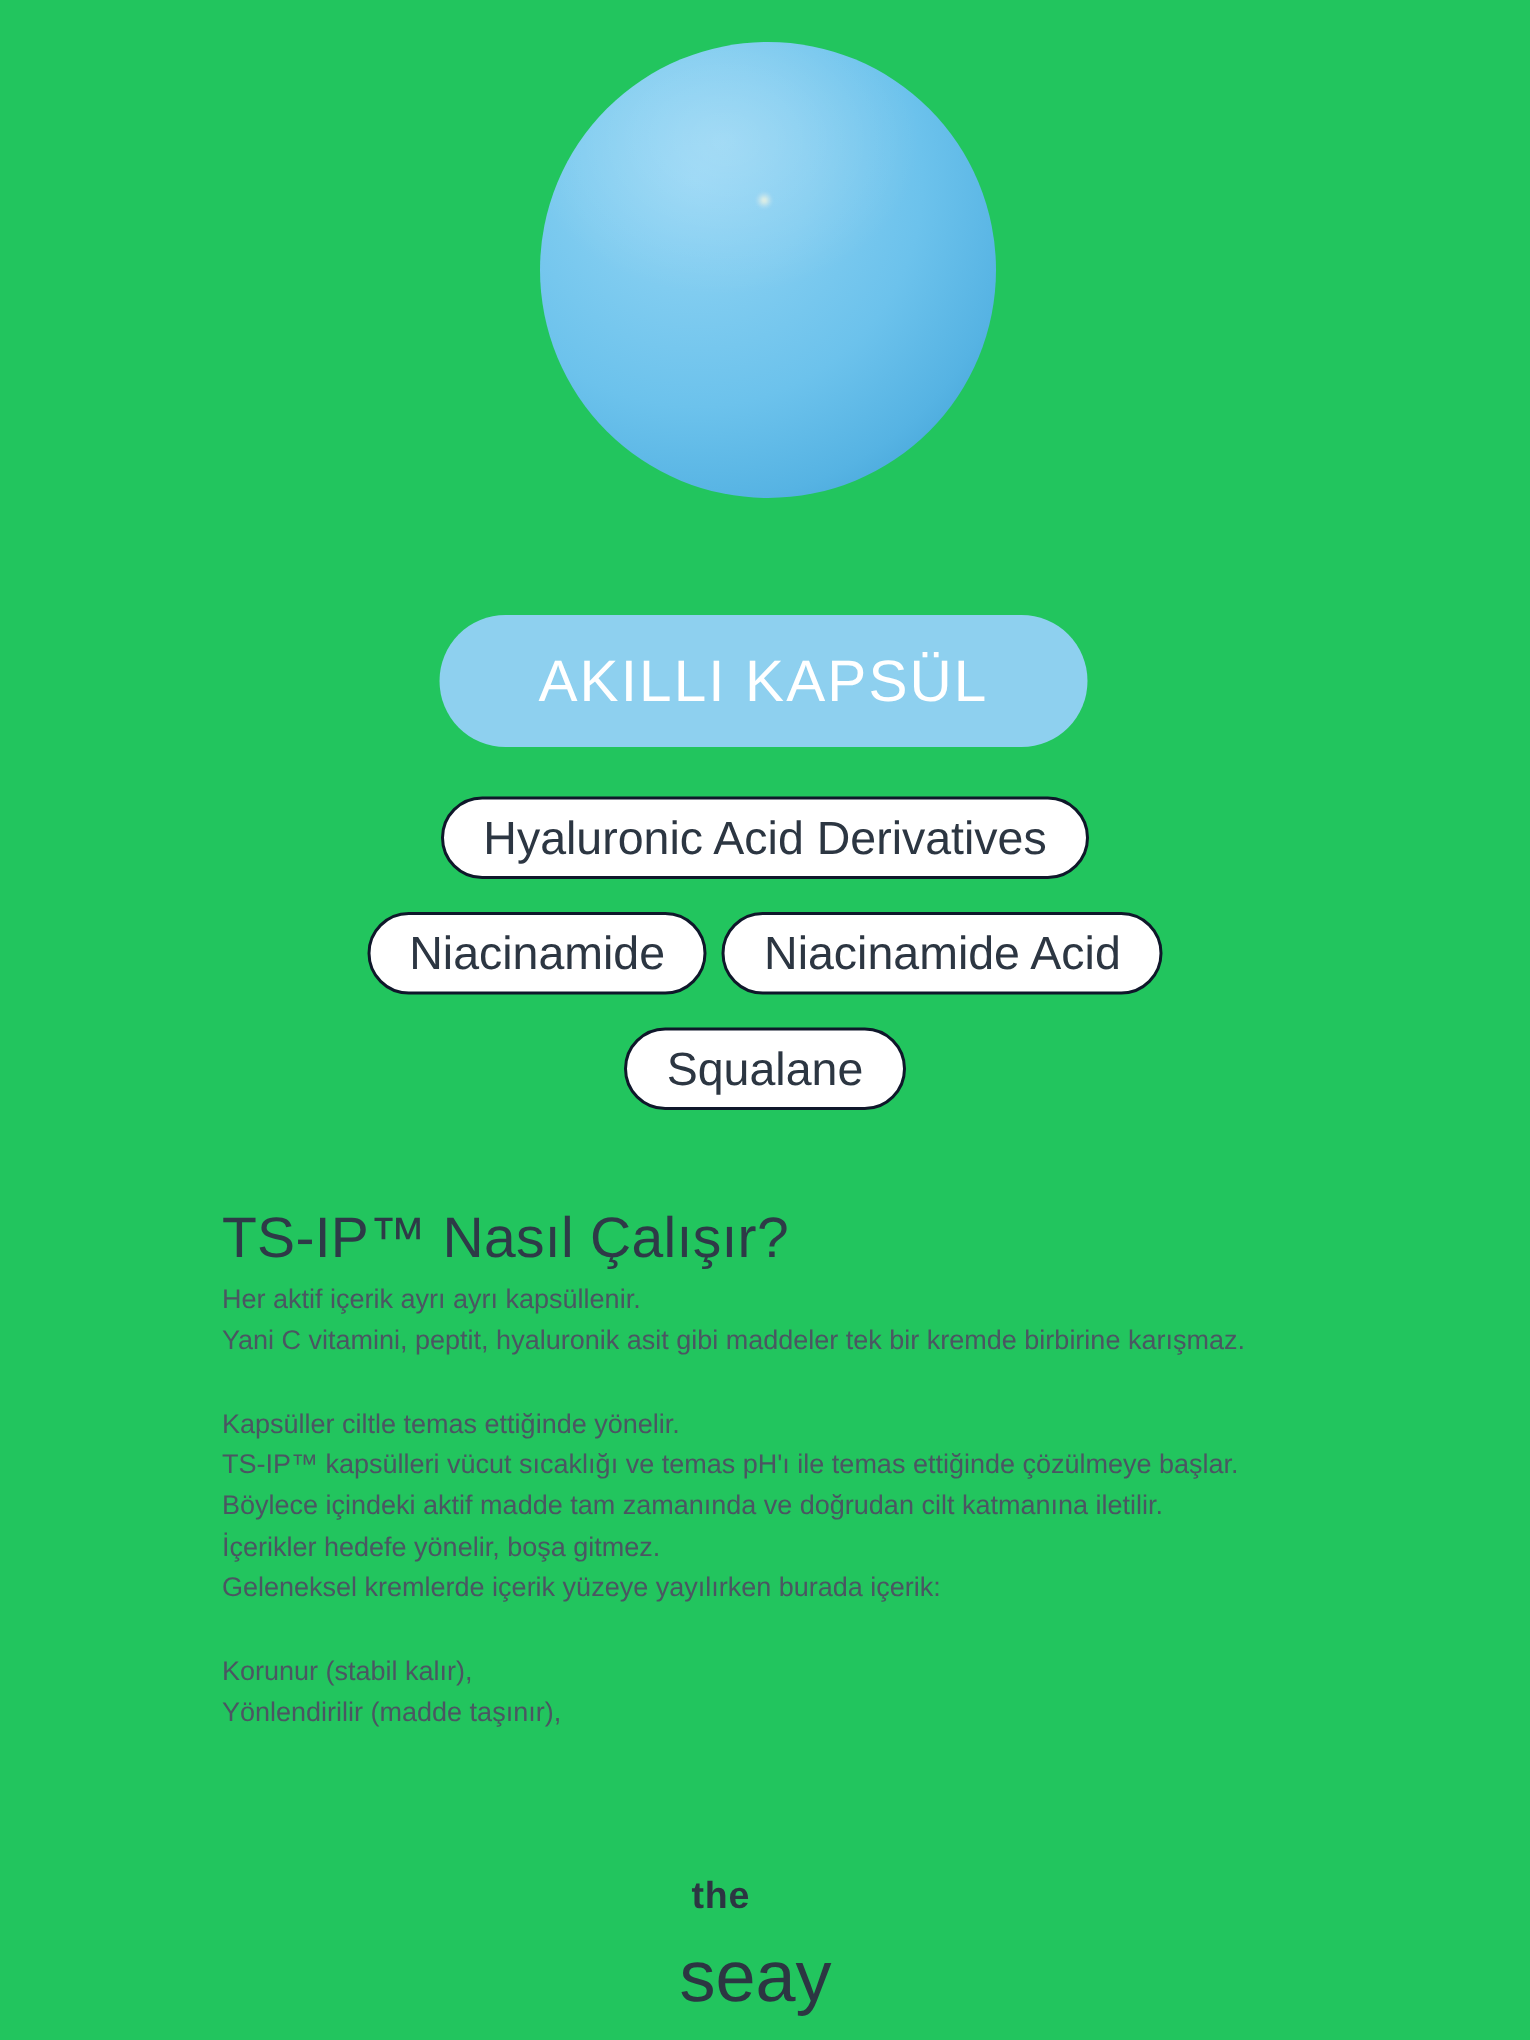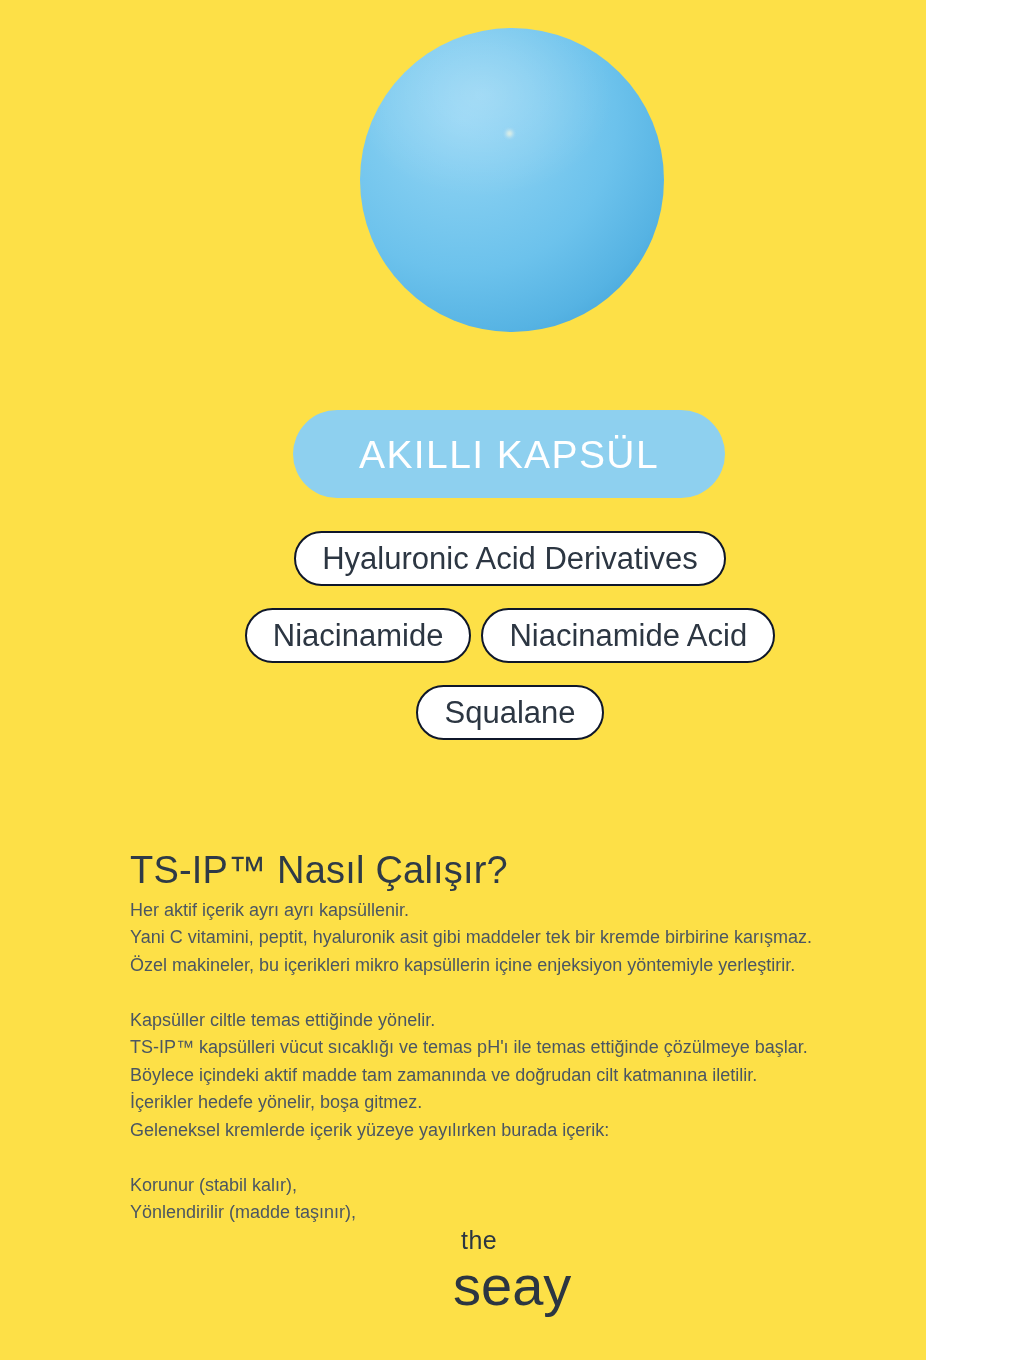--- a/index.html
+++ b/index.html
@@ -12,23 +12,23 @@
     width: 1020px;
     height: 1360px;
     position: relative;
     overflow: hidden;
     font-family: "Liberation Sans", "DejaVu Sans", sans-serif;
     -webkit-font-smoothing: antialiased;
   }
 
   .page {
     position: relative;
-    width: 926px;
+    width: 1020px;
     height: 1360px;
-    background: #fde047;
+    background: #22c55e;
   }
 
   
   .sphere-wrap {
     position: absolute;
     left: 360px;
     top: 28px;
     width: 304px;
     height: 304px;
   }
@@ -114,24 +114,23 @@
     font-size: 31px;
     font-weight: 400;
     color: #2c3642;
     line-height: 1;
     white-space: nowrap;
   }
 
   
   .content {
     position: absolute;
-    left: 130px;
+    left: 148px;
     top: 806px;
     width: 790px;
-    margin-top: 44px;
   }
   .section-heading {
     font-size: 38px;
     font-weight: 400;
     color: #2e3a47;
     line-height: 1.08;
     margin: 0 0 6px 0;
     letter-spacing: 0.2px;
   }
   .para {
@@ -152,33 +151,34 @@
   
   .logo {
     position: absolute;
     left: 453px;
     top: 1228px;
     width: 200px;
     color: #2c3642;
   }
   .logo-the {
     font-size: 25px;
-    font-weight: 400;
+    font-weight: 700;
     line-height: 1;
     letter-spacing: 0.5px;
     margin-left: 8px;
     display: block;
+    margin-top: 24px;
   }
   .logo-name {
-    font-size: 56px;
+    font-size: 48px;
     font-weight: 400;
     line-height: 0.95;
     letter-spacing: 0px;
     display: block;
-    margin-top: 6px;
+    margin-top: 19px;
   }
 </style>
 </head>
 <body>
 
 <div class="page">
 
   <div class="sphere-wrap">
     <div class="sphere"></div>
     <div class="sphere-sheen"></div>
@@ -214,21 +214,20 @@
 
   </div>
 
   <div class="content">
 
     <h2 class="section-heading">TS-IP™ Nasıl Çalışır?</h2>
 
     <p class="para">
       <span class="para-line">Her aktif içerik ayrı ayrı kapsüllenir.</span>
       <span class="para-line">Yani C vitamini, peptit, hyaluronik asit gibi maddeler tek bir kremde birbirine karışmaz.</span>
-      <span class="para-line">Özel makineler, bu içerikleri mikro kapsüllerin içine enjeksiyon yöntemiyle yerleştirir.</span>
     </p>
 
     <div class="para-gap"></div>
 
     <p class="para">
       <span class="para-line">Kapsüller ciltle temas ettiğinde yönelir.</span>
       <span class="para-line">TS-IP™ kapsülleri vücut sıcaklığı ve temas pH'ı ile temas ettiğinde çözülmeye başlar.</span>
       <span class="para-line">Böylece içindeki aktif madde tam zamanında ve doğrudan cilt katmanına iletilir.</span>
       <span class="para-line">İçerikler hedefe yönelir, boşa gitmez.</span>
       <span class="para-line">Geleneksel kremlerde içerik yüzeye yayılırken burada içerik:</span>

